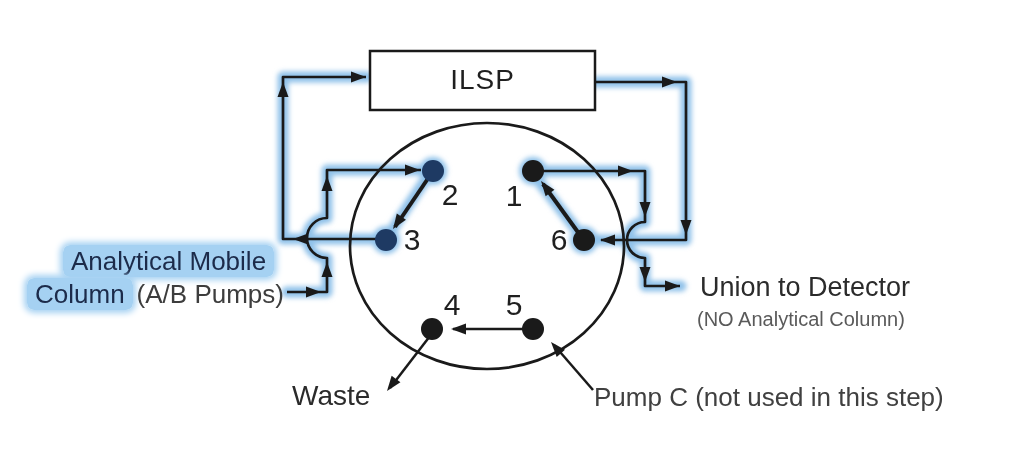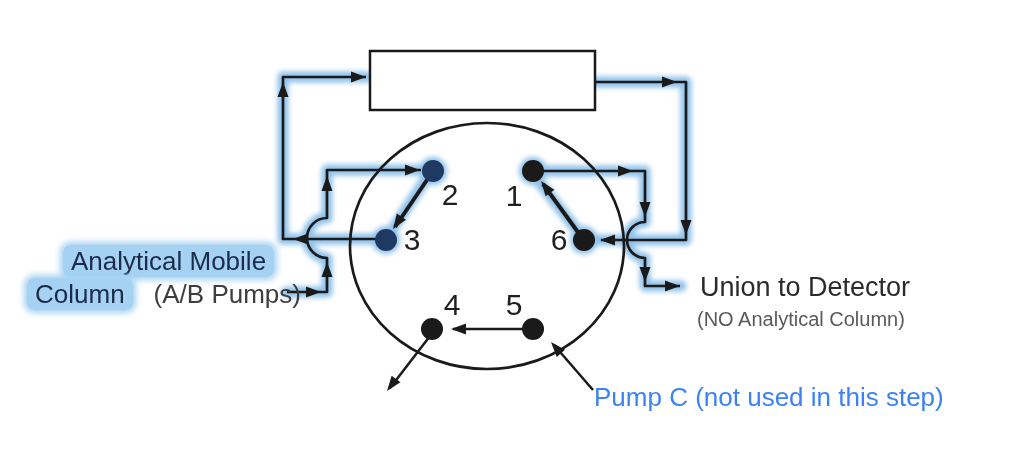--- a/index.html
+++ b/index.html
@@ -35,26 +35,26 @@
   }
   .pnum{font-size:30px;color:#1f1f1f;transform:translate(-50%,-50%);}
   .hl{
     background:var(--text-highlight);
     color:var(--highlight-text);
     padding:1px 8px;border-radius:7px;
     box-shadow:0 0 6px 3px var(--text-highlight);
   }
   .left-line1{left:63px;top:247px;font-size:26px;}
   .left-line2{left:27px;top:280px;font-size:26px;}
-  .left-line2 .plain{color:#3d3d3d;margin-left:21px;}
+  .left-line2 .plain{color:#3d3d3d;margin-left:4px;}
   .left-line3{left:103px;top:315px;font-size:26px;color:#2e2e2e;}
   .union1{left:700px;top:272px;font-size:27px;color:#2b2b2b;}
   .union2{left:697px;top:308px;font-size:20px;color:var(--secondary-text);}
   .waste{left:292px;top:380px;font-size:28px;color:#2b2b2b;}
-  .pumpc{left:594px;top:383px;font-size:26px;color:#3b82f6;}
+  .pumpc{left:594px;top:383px;font-size:26px;color:#404040;}
 </style>
 </head>
 <body>
 
 <div class="stage">
 
   <svg width="1024" height="466" viewBox="0 0 1024 466">
     <defs>
       <filter id="soft" x="-30%" y="-30%" width="160%" height="160%">
         <feGaussianBlur stdDeviation="2.4"></feGaussianBlur>
@@ -115,28 +115,30 @@
     <g>
       <circle class="dot" cx="533" cy="171" r="11"></circle>
       <circle class="dot-flow" cx="433" cy="171" r="11"></circle>
       <circle class="dot-flow" cx="386" cy="240" r="11"></circle>
       <circle class="dot" cx="432" cy="329" r="11"></circle>
       <circle class="dot" cx="533" cy="329" r="11"></circle>
       <circle class="dot" cx="584" cy="240" r="11"></circle>
     </g>
   </svg>
 
+  <div class="txt ilsp">ILSP</div>
 
   <div class="txt pnum" style="left:514px;top:196px;">1</div>
   <div class="txt pnum" style="left:450px;top:195px;">2</div>
   <div class="txt pnum" style="left:412px;top:240px;">3</div>
   <div class="txt pnum" style="left:452px;top:305px;">4</div>
   <div class="txt pnum" style="left:514px;top:305px;">5</div>
   <div class="txt pnum" style="left:559px;top:240px;">6</div>
 
   <div class="txt left-line1"><span class="hl">Analytical Mobile</span></div>
   <div class="txt left-line2"><span class="hl">Column</span><span class="plain">(A/B Pumps)</span></div>
 
   <div class="txt union2">(NO Analytical Column)</div>
   <div class="txt union1">Union to Detector</div>
 
+  <div class="txt waste">Waste</div>
   <div class="txt pumpc">Pump C (not used in this step)</div>
 </div>
 
 </body></html>

